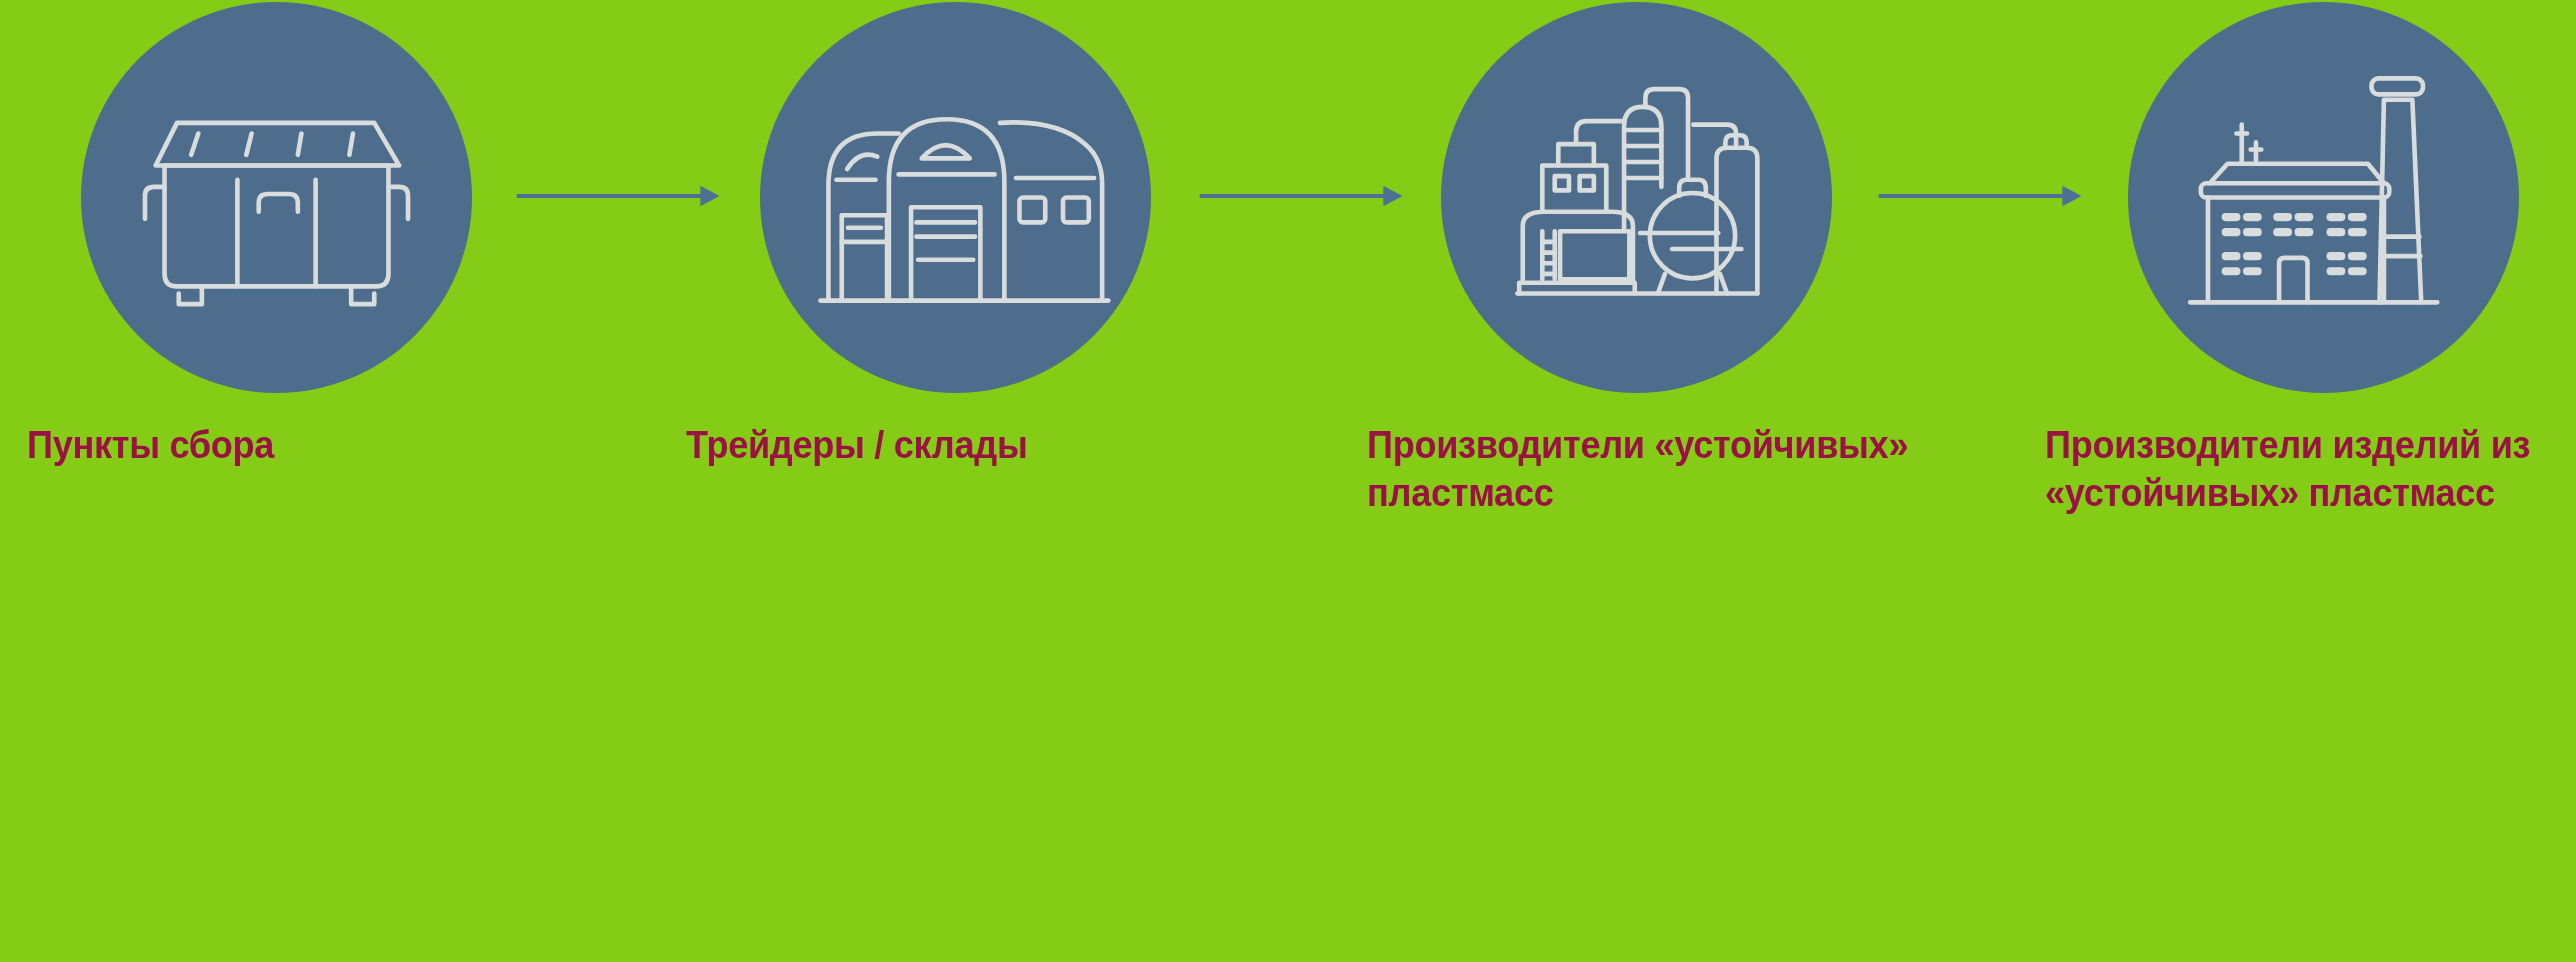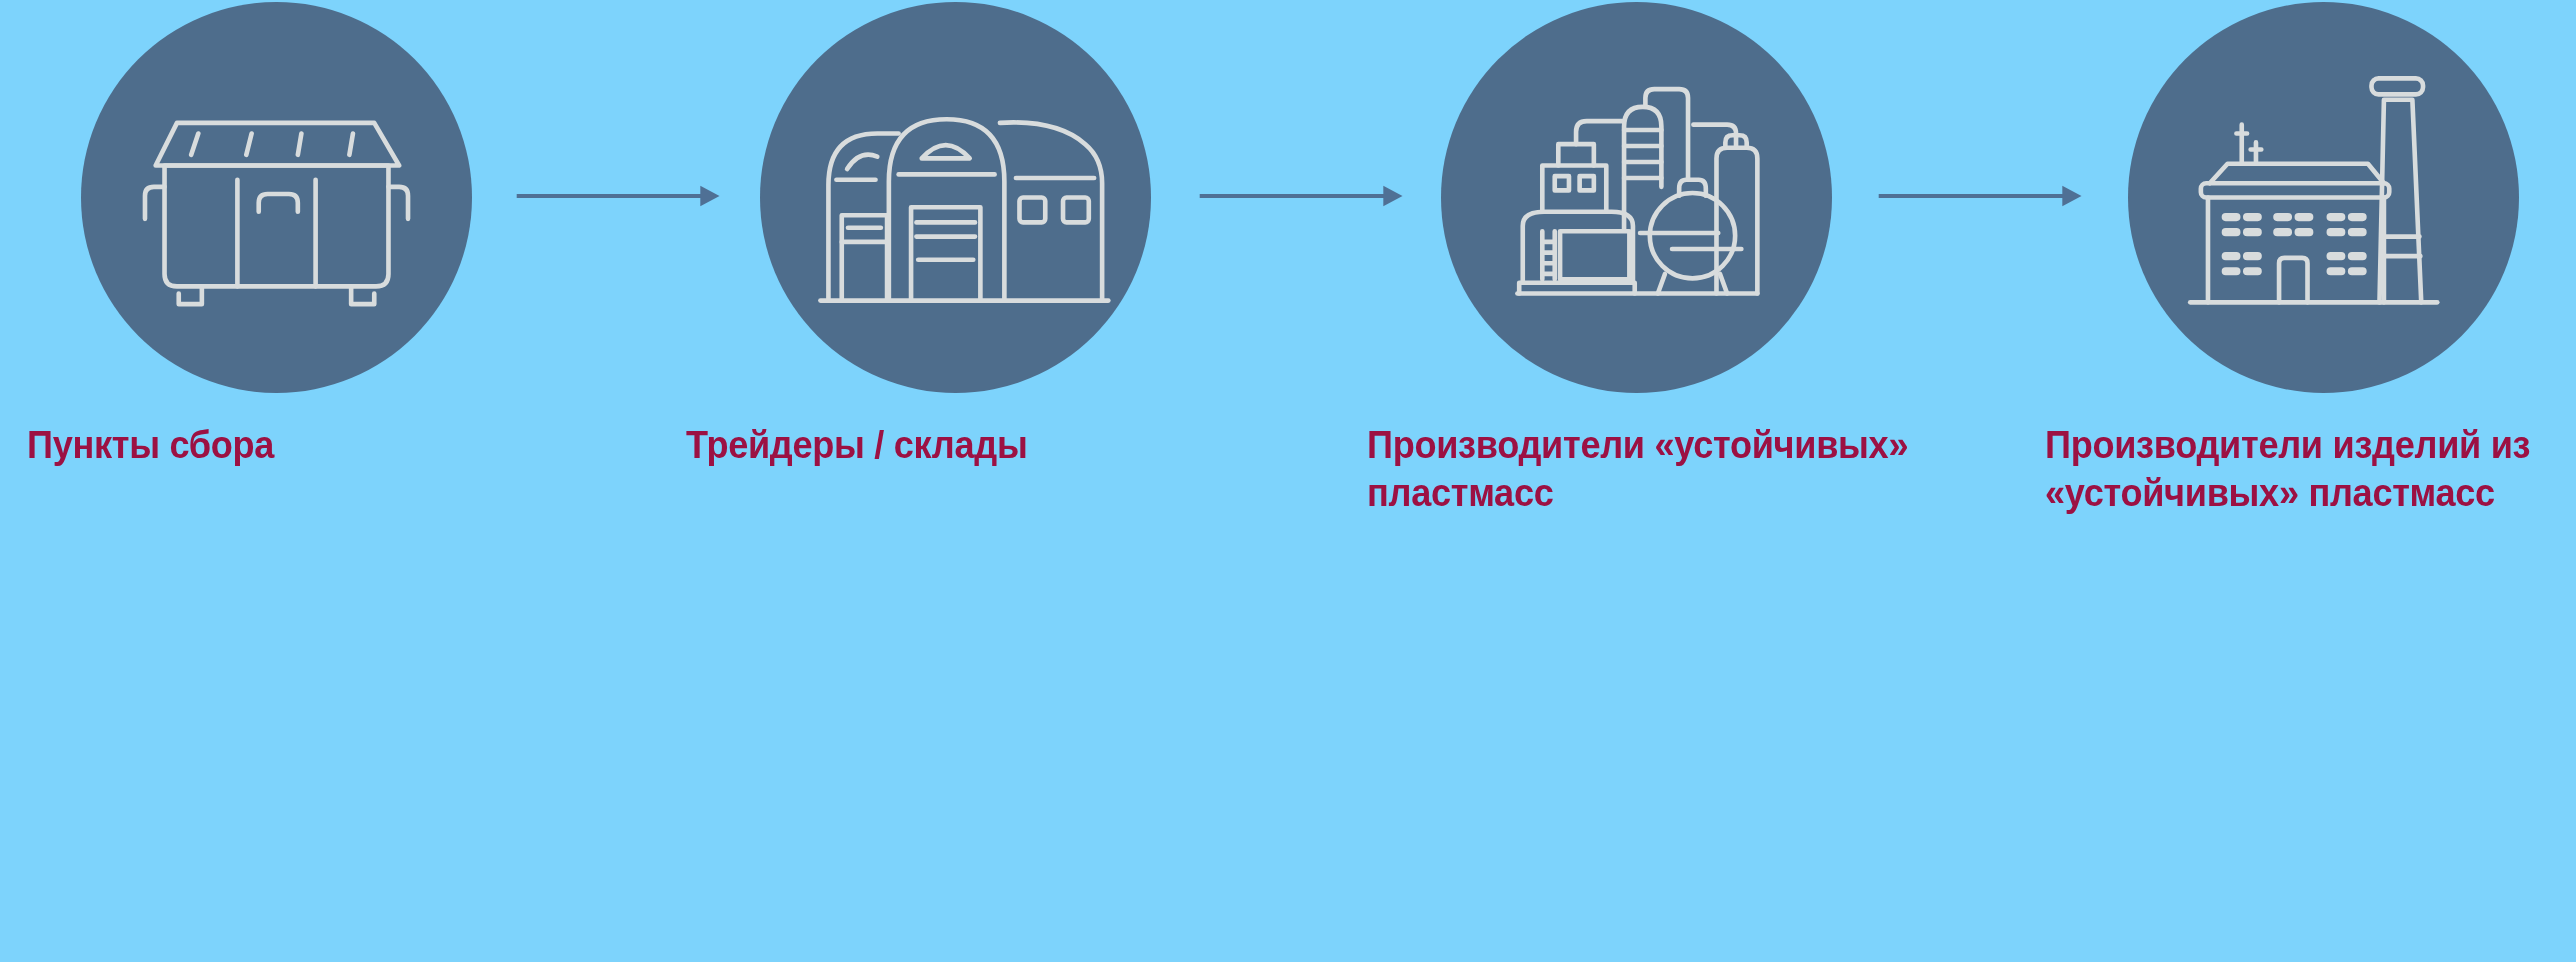--- a/index.html
+++ b/index.html
@@ -8,21 +8,21 @@
     background:#000000;
     font-family:"Liberation Sans","DejaVu Sans",sans-serif;
     overflow:hidden;
   }
   :root{
     --circle-fill:#4e6d8c;
     --icon-stroke:#d8dcdd;
     --arrow-color:#4f7095;
     --label-color:#9c1143;
   }
-  .canvas{position:relative;width:2576px;height:962px;background:#7dd3fc;}
+  .canvas{position:relative;width:2576px;height:962px;background:#84cc16;}
   .step-circle{
     position:absolute;top:1.8px;width:391px;height:391px;border-radius:50%;
     background:var(--circle-fill);
     display:flex;align-items:center;justify-content:center;
   }
   .step-circle svg{display:block;width:391px;height:391px;}
   .icon-stroke{
     fill:none;stroke:var(--icon-stroke);stroke-width:2.6;
     stroke-linecap:round;stroke-linejoin:round;
   }

